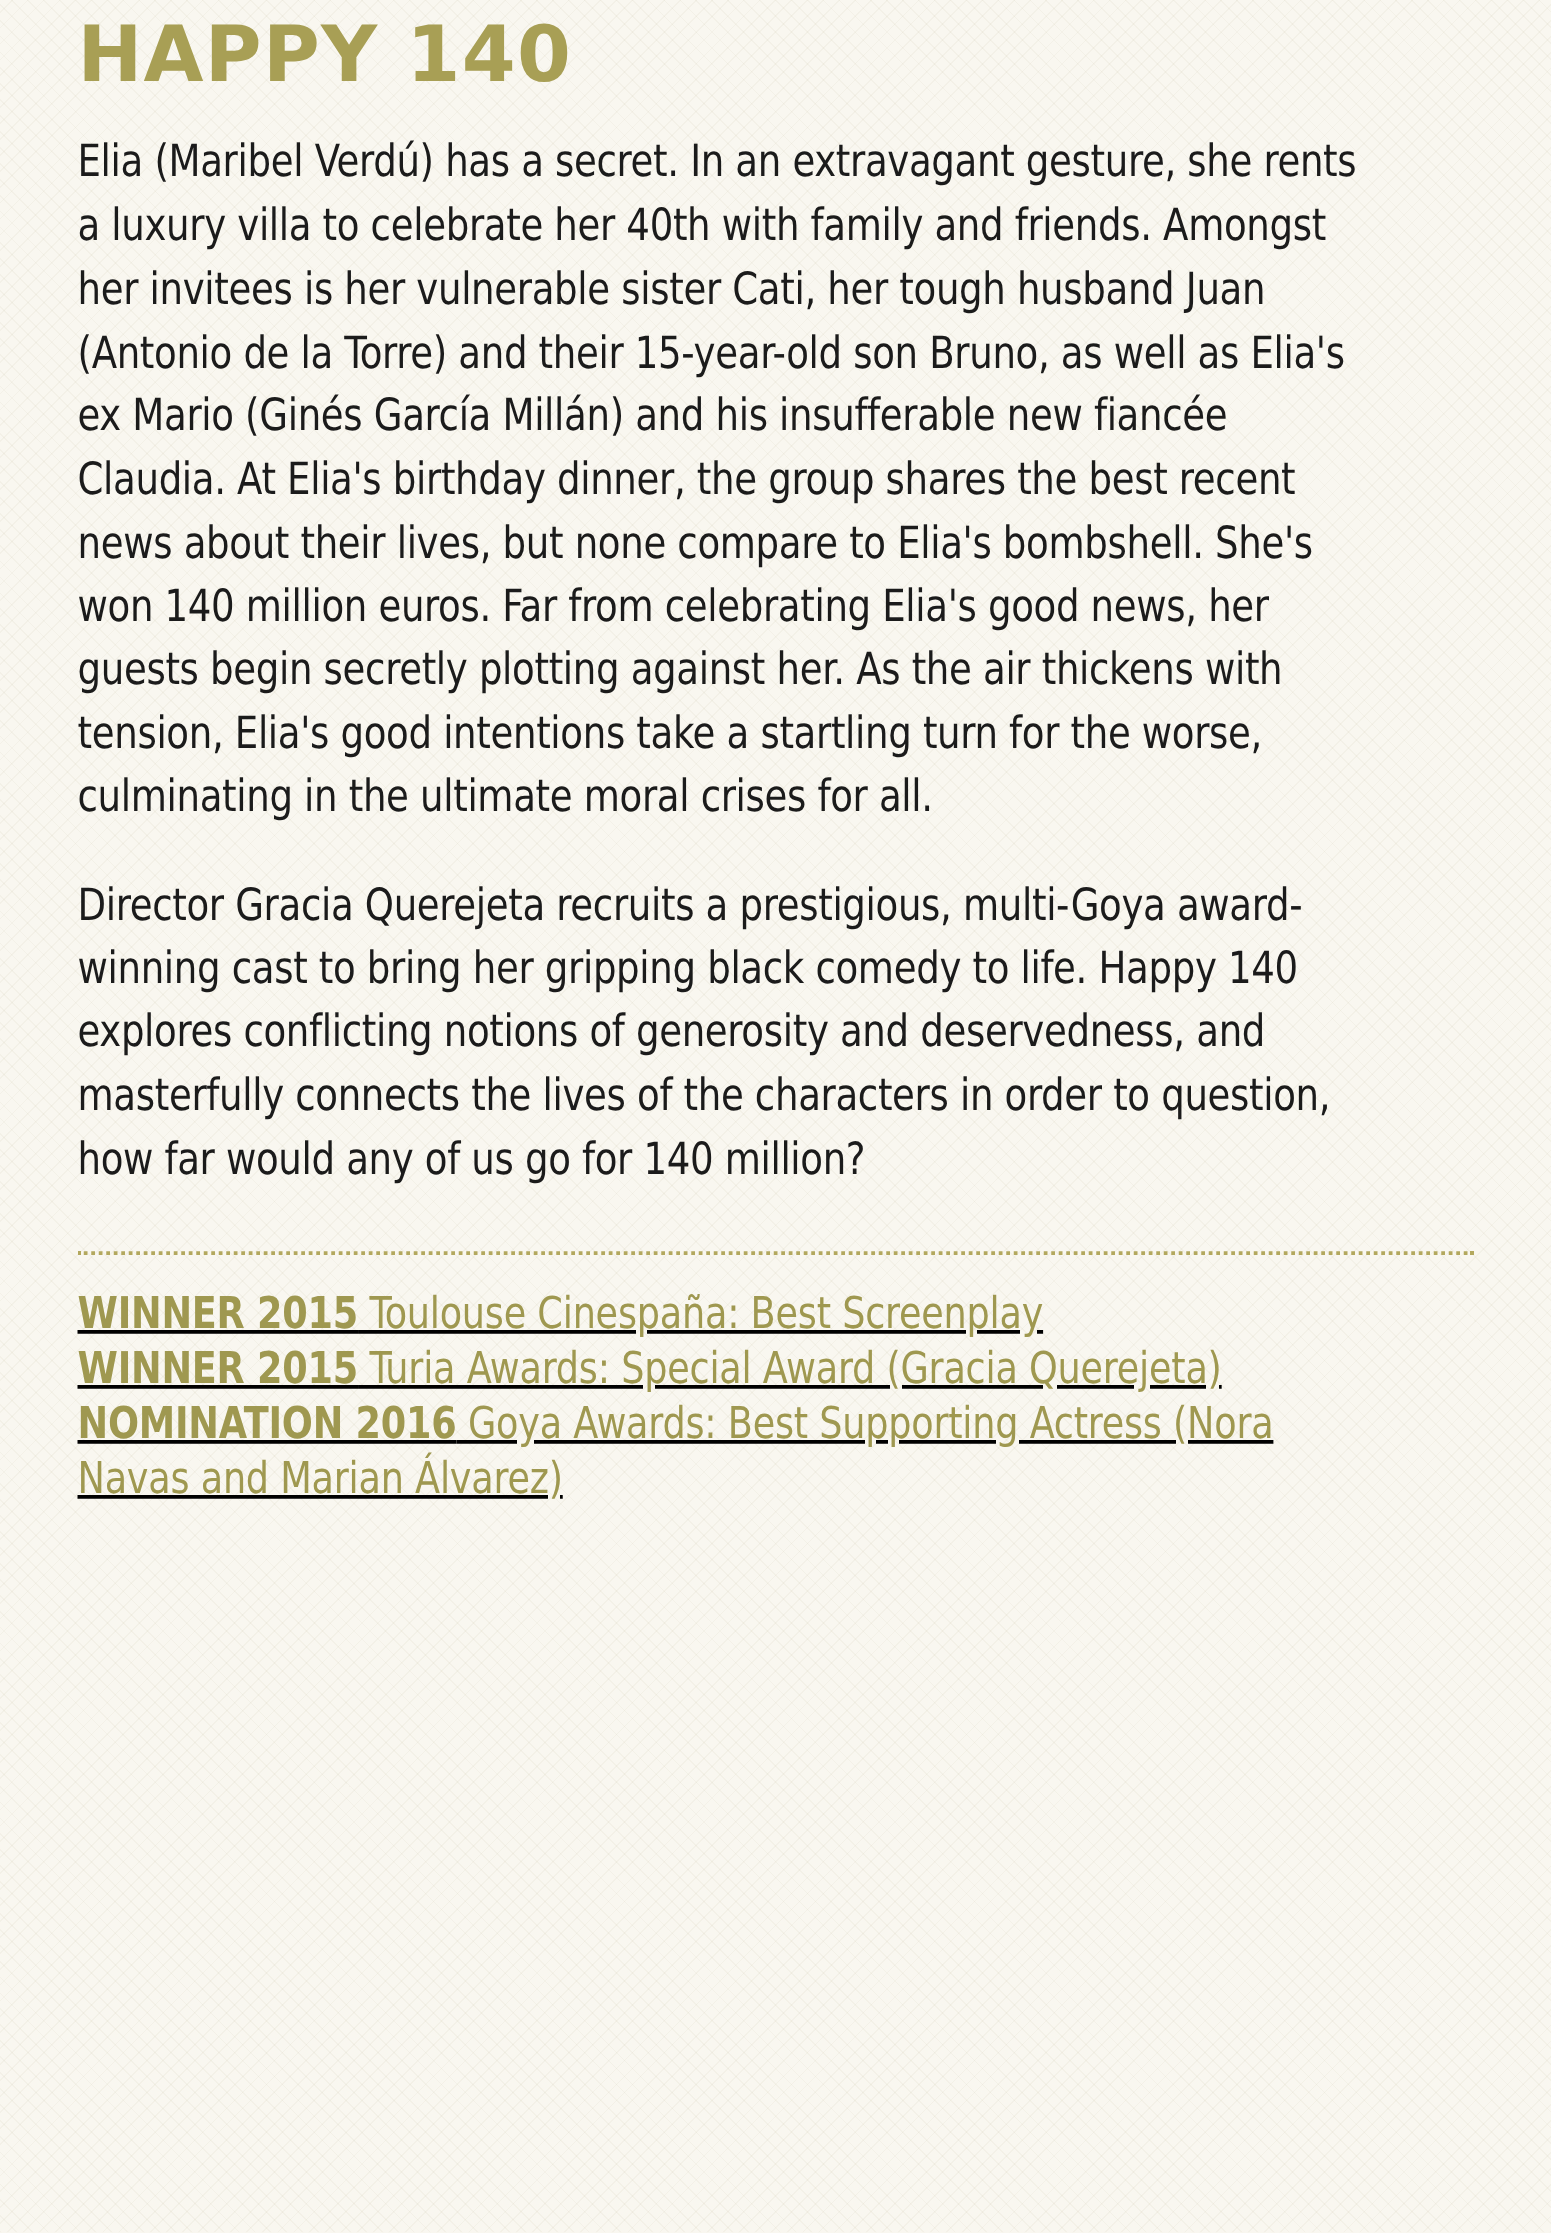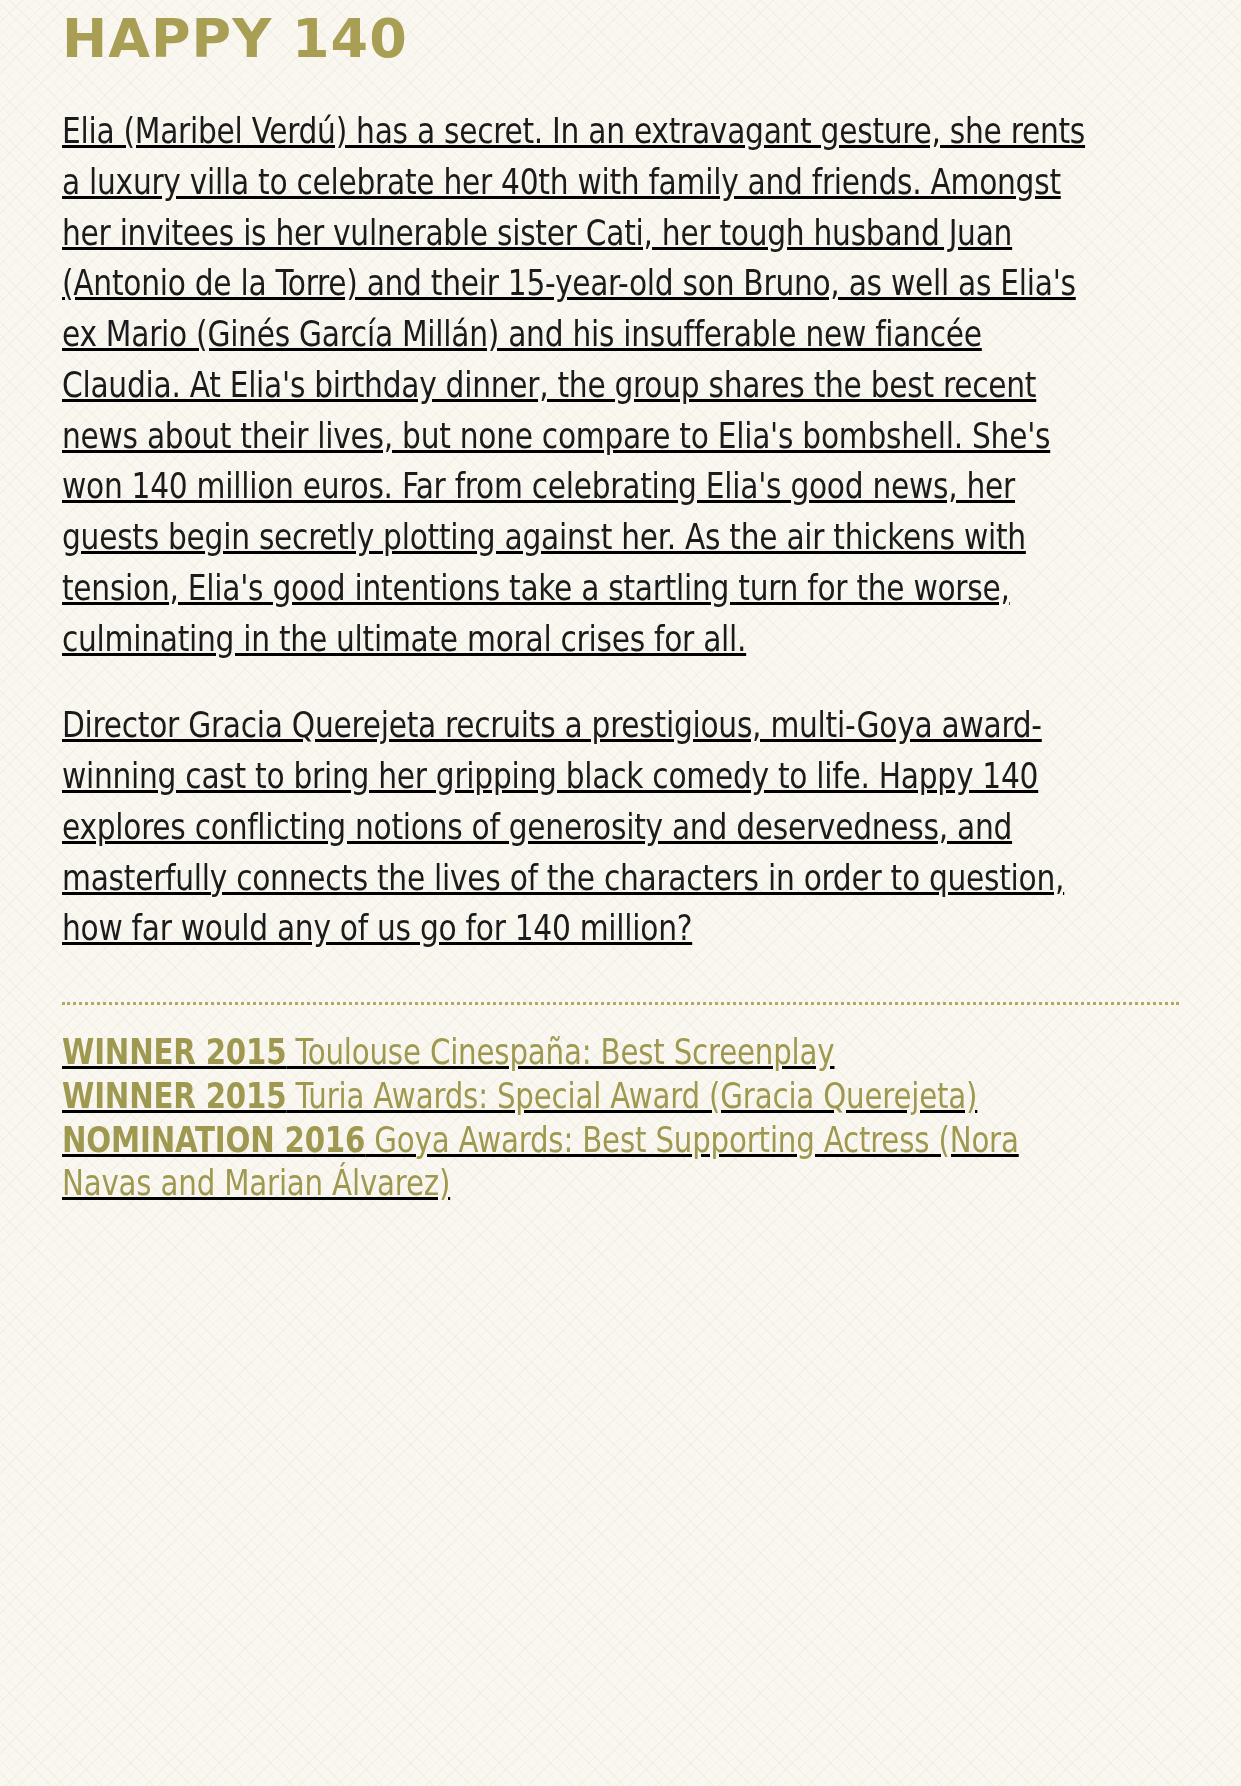--- a/index.html
+++ b/index.html
@@ -28,30 +28,29 @@
   .page {
     position: relative;
     z-index: 1;
     padding: 0 62px;
     box-sizing: border-box;
     height: 100%;
   }
   .film-title {
     font-family: "DejaVu Sans", sans-serif;
     font-weight: bold;
-    font-size: 54px;
+    font-size: 62px;
     letter-spacing: 1px;
     color: #a89f55;
     margin: 0;
     padding-top: 8px;
     line-height: 1.15;
   }
   .synopsis {
-    margin-top: 36px;
-    text-decoration: underline;
+    margin-top: 26px;
   }
   .synopsis p {
     font-family: "DejaVu Sans Condensed", "Liberation Sans Narrow", "Liberation Sans", sans-serif;
     font-size: 35.5px;
     line-height: 1.43;
     color: #1b1b1b;
     margin: 0 0 36px 0;
     letter-spacing: -0.3px;
     font-stretch: condensed;
     transform: scaleX(0.93);

